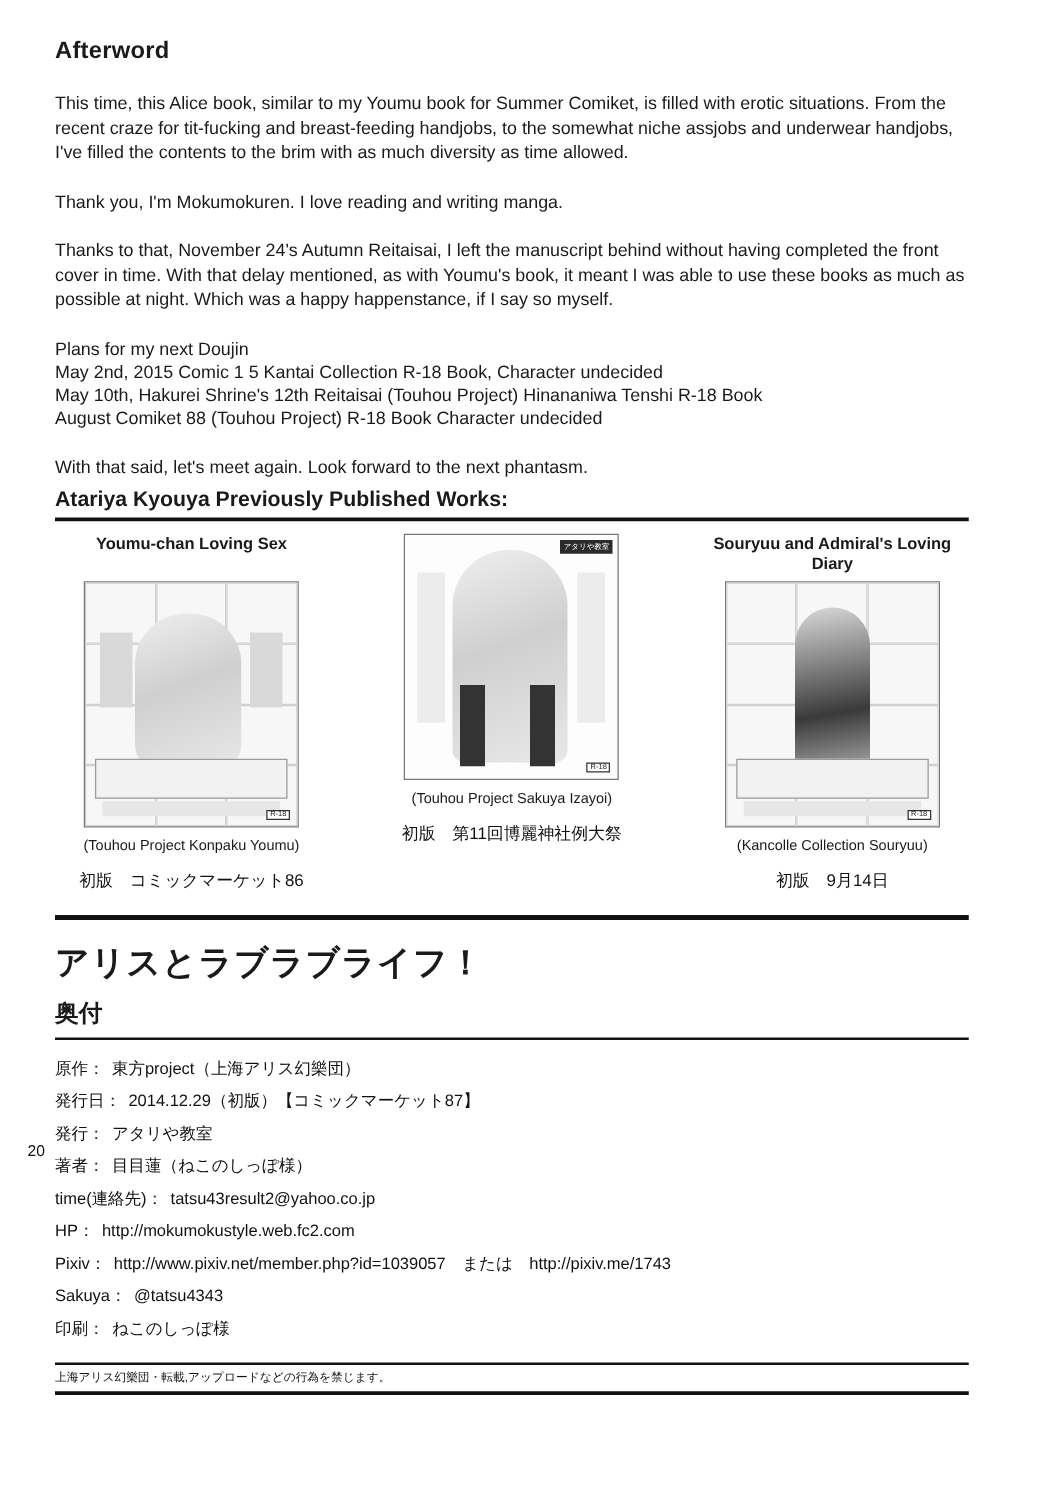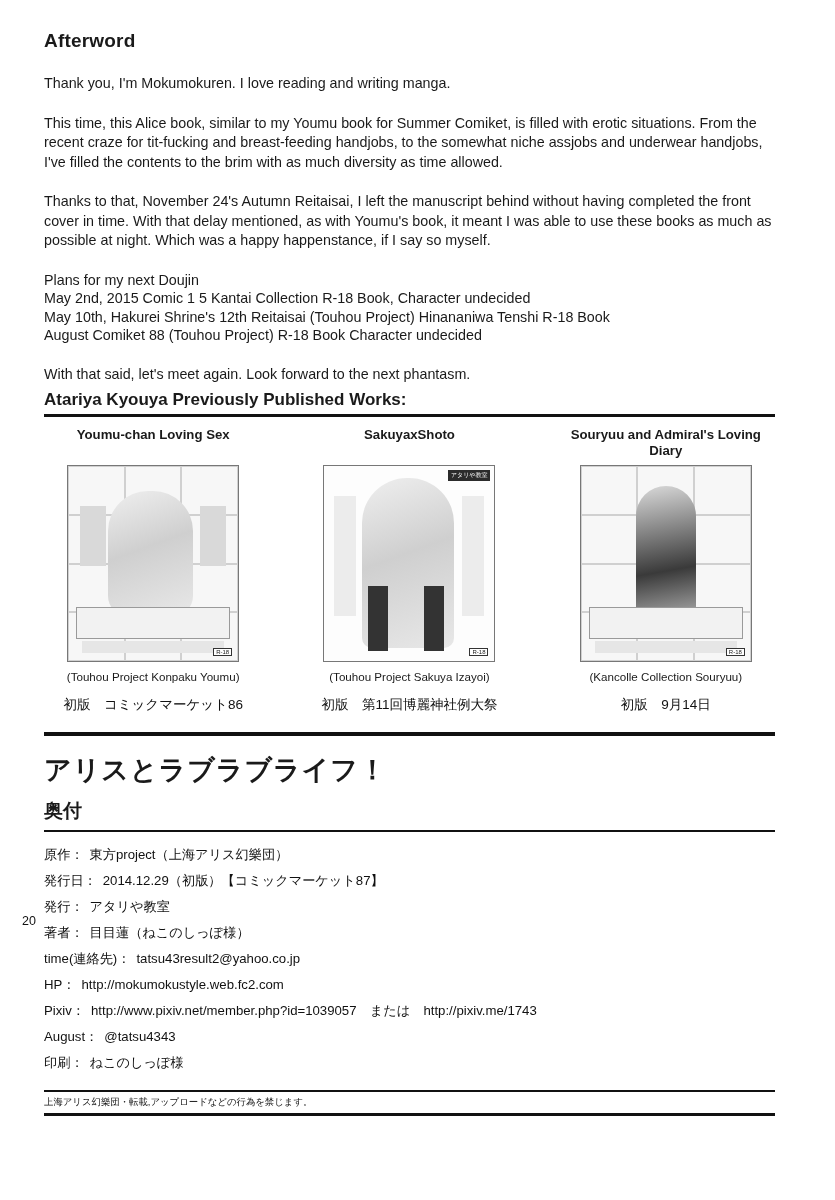--- a/index.html
+++ b/index.html
@@ -192,22 +192,22 @@
     color: #111;
   }
 </style>
 </head>
 <body>
 
 <div class="page">
 
   <h1 class="afterword-title">Afterword</h1>
 
+  <p class="body-par">This time, this Alice book, similar to my Youmu book for Summer Comiket, is filled with erotic situations. From the recent craze for tit-fucking and breast-feeding handjobs, to the somewhat niche assjobs and underwear handjobs, I've filled the contents to the brim with as much diversity as time allowed.</p>
   <p class="body-par">Thank you, I'm Mokumokuren. I love reading and writing manga.</p>
-  <p class="body-par">This time, this Alice book, similar to my Youmu book for Summer Comiket, is filled with erotic situations. From the recent craze for tit-fucking and breast-feeding handjobs, to the somewhat niche assjobs and underwear handjobs, I've filled the contents to the brim with as much diversity as time allowed.</p>
   <p class="body-par">Thanks to that, November 24's Autumn Reitaisai, I left the manuscript behind without having completed the front cover in time. With that delay mentioned, as with Youmu's book, it meant I was able to use these books as much as possible at night. Which was a happy happenstance, if I say so myself.</p>
 
   <div class="plans-block">
     <div>Plans for my next Doujin</div>
     <div>May 2nd, 2015 Comic 1 5 Kantai Collection R-18 Book, Character undecided</div>
     <div>May 10th,  Hakurei Shrine's 12th Reitaisai (Touhou Project) Hinananiwa Tenshi R-18 Book</div>
     <div>August Comiket 88 (Touhou Project) R-18 Book Character undecided</div>
   </div>
 
   <p class="body-par" style="margin-bottom:6px">With that said, let's meet again. Look forward to the next phantasm.</p>
@@ -239,21 +239,20 @@
         <div class="scribble" style="right:12px;top:40px;width:26px;height:60px;"></div>
         <div class="band"></div>
         <div class="band2"></div>
         <div class="r18">R-18</div>
       </div>
       <div class="work-sub">(Touhou Project Konpaku Youmu)</div>
       <div class="work-foot">初版　コミックマーケット86</div>
     </div>
 
     <div class="work">
-      <div class="work-title">SakuyaxShoto</div>
       <div class="cover">
         <div class="figure" style="left:38px;top:12px;width:92px;height:170px;border-radius:45px 45px 10px 10px;"></div>
         <div class="scribble" style="left:10px;top:30px;width:22px;height:120px;background:#ececec;"></div>
         <div class="scribble" style="right:10px;top:30px;width:22px;height:120px;background:#ececec;"></div>
         <div class="scribble" style="left:44px;top:120px;width:20px;height:65px;background:#333;"></div>
         <div class="scribble" style="left:100px;top:120px;width:20px;height:65px;background:#333;"></div>
         <div class="tag">アタリや教室</div>
         <div class="r18">R-18</div>
       </div>
       <div class="work-sub">(Touhou Project Sakuya Izayoi)</div>
@@ -310,21 +309,21 @@
   <div class="colo-row">
     <span class="lbl">time(連絡先)：</span><span class="val">tatsu43result2@yahoo.co.jp</span>
   </div>
   <div class="colo-row">
     <span class="lbl">HP：</span><span class="val">http://mokumokustyle.web.fc2.com</span>
   </div>
   <div class="colo-row">
     <span class="lbl">Pixiv：</span><span class="val">http://www.pixiv.net/member.php?id=1039057　または　http://pixiv.me/1743</span>
   </div>
   <div class="colo-row">
-    <span class="lbl">August：</span><span class="val">@tatsu4343</span>
+    <span class="lbl">Sakuya：</span><span class="val">@tatsu4343</span>
   </div>
   <div class="colo-row">
     <span class="lbl">印刷：</span><span class="val">ねこのしっぽ様</span>
   </div>
 
   <hr class="notice-rule">
   <div class="notice">上海アリス幻樂団・転載,アップロードなどの行為を禁じます。</div>
   <hr class="notice-rule-bottom">
 
   <div class="page-number">20</div>

